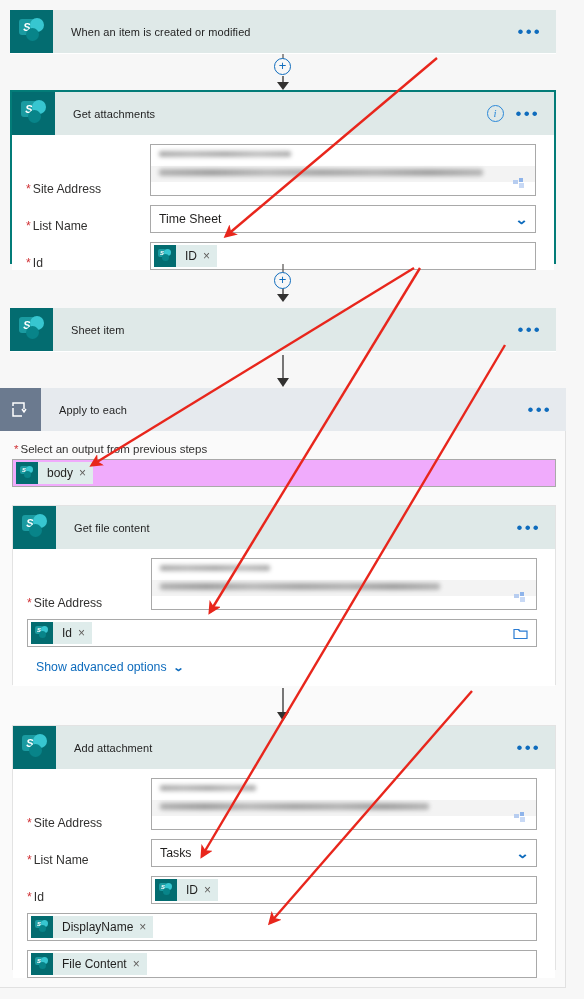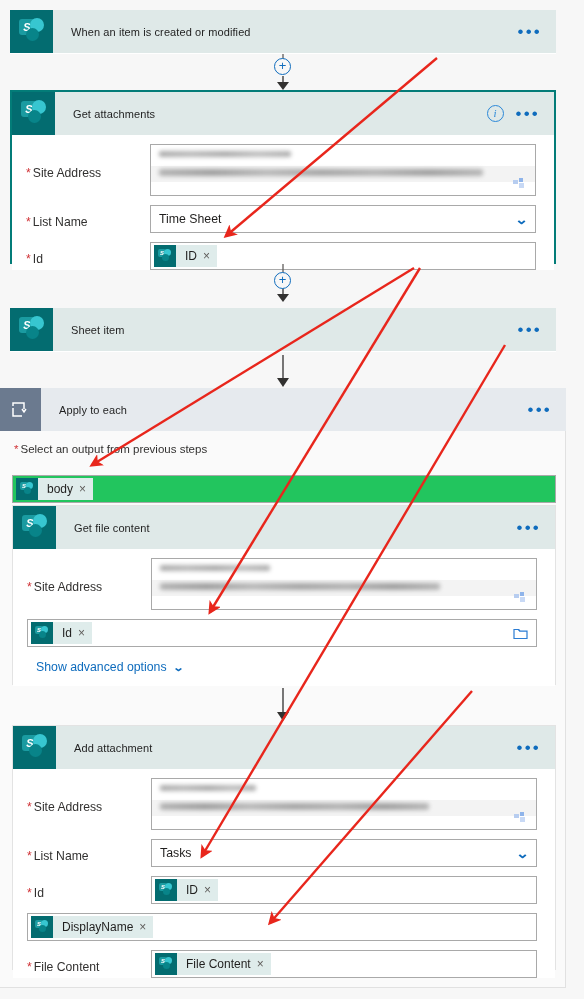--- a/index.html
+++ b/index.html
@@ -57,21 +57,21 @@
     line-height: 10px; cursor: default; }
   .info-icon {
     width: 17px; height: 17px; border-radius: 50%;
     border: 1.3px solid #2b88d8; color: #2b88d8;
     font-size: 11px; font-style: italic; font-family: "Liberation Serif", serif;
     line-height: 15px; text-align: center;
   }
 
   
   .card-body { background: #fff; padding: 0 14px; }
-  .field { display: flex; align-items: center; padding: 9px 4px 0 0; }
+  .field { display: flex; align-items: flex-end; padding: 9px 4px 0 0; }
   .flabel {
     width: 124px; flex: 0 0 124px;
     font-size: 12.2px; color: #323130; padding-top: 6px;
     white-space: nowrap;
   }
   .req { color: #d13438; margin-right: 2px; }
   .fctrl { flex: 1; position: relative; }
 
   .input-box {
     border: 1px solid #a9a9a9; background: #fff;
@@ -284,21 +284,21 @@
       <div class="head-right">
         <div class="ellipsis">•••</div>
       </div>
     </div>
   </div>
 
   <div style="position:absolute; left:12px; top:443px; width:544px;">
     <div class="scope-inner-label">
       <span class="req">*</span><span>Select an output from previous steps</span>
     </div>
-    <div class="input-box" style="margin-top:20px; padding:0 3px; background:#22c55e;">
+    <div class="input-box" style="margin-top:4px; padding:0 3px; background:#f0abfc;">
       <span class="chip">
         <span class="ci">
           <span class="s">S</span>
             <span class="c1"></span>
             <span class="c2"></span>
         </span>
         <span class="ctext">body</span>
         <span class="cx">×</span>
       </span>
     </div>
@@ -447,23 +447,20 @@
                   <span class="c2"></span>
               </span>
               <span class="ctext">DisplayName</span>
               <span class="cx">×</span>
             </span>
           </div>
         </div>
       </div>
 
       <div class="field">
-        <div class="flabel">
-          <span class="req">*</span><span>File Content</span>
-        </div>
         <div class="fctrl">
           <div class="input-box" style="padding:0 3px;">
             <span class="chip">
               <span class="ci">
                 <span class="s">S</span>
                   <span class="c1"></span>
                   <span class="c2"></span>
               </span>
               <span class="ctext">File Content</span>
               <span class="cx">×</span>

